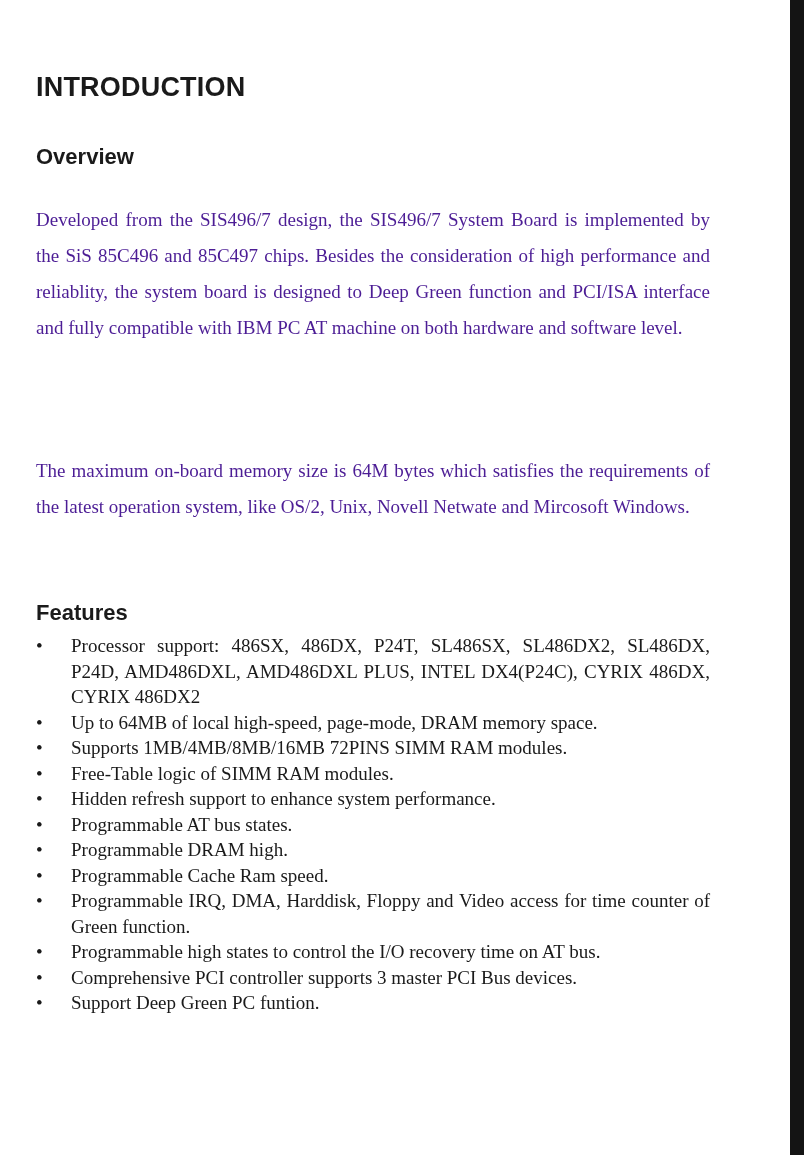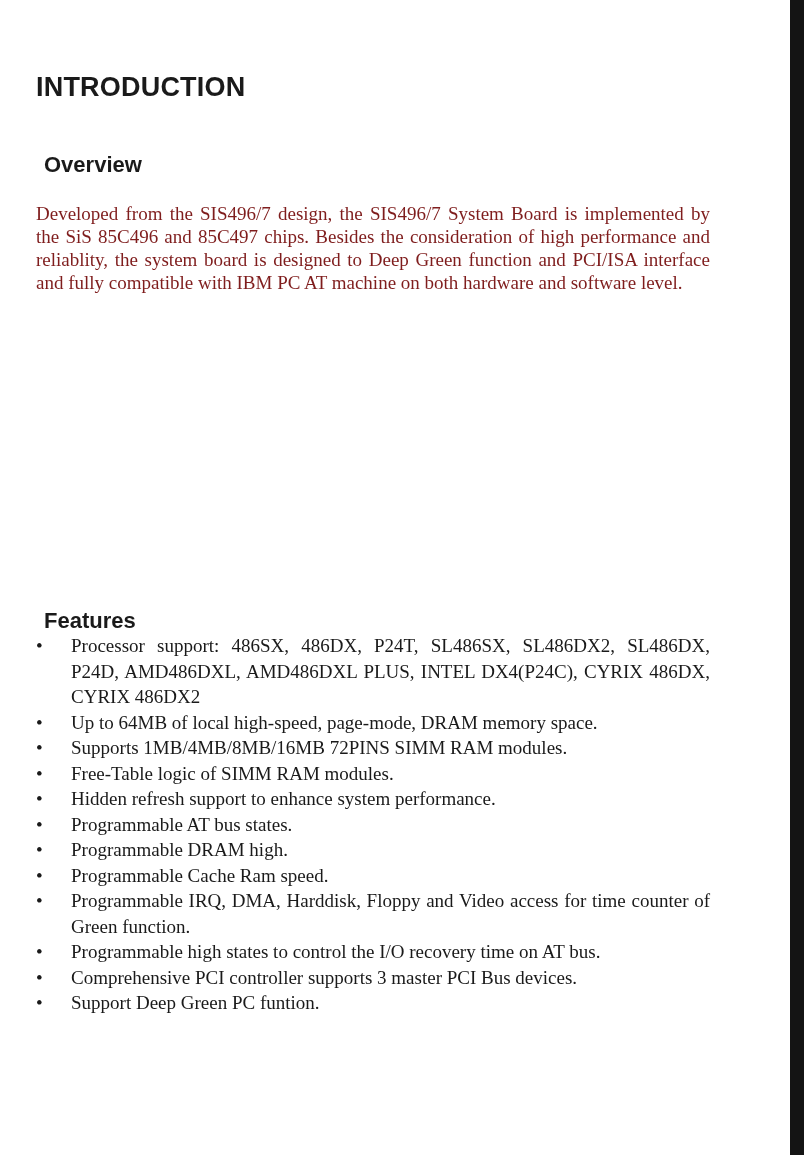--- a/index.html
+++ b/index.html
@@ -40,32 +40,32 @@
       letter-spacing: 0.2px;
       margin: 0;
     }
     .h2 {
       position: absolute;
       left: 36px;
       font-family: "Liberation Sans", sans-serif;
       font-weight: bold;
       font-size: 22px;
       color: #1a1a1a;
-      margin: 8px;
+      margin: 0;
     }
     .h2.overview { top: 144px; }
     .h2.features { top: 600px; }
     .para {
       position: absolute;
       left: 36px;
       width: 674px;
       font-family: "Liberation Serif", serif;
       font-size: 19px;
-      line-height: 23px;
-      color: #7f1d1d;
+      line-height: 36px;
+      color: #4c1d95;
       text-align: justify;
       margin: 0;
     }
     .para.p1 { top: 202px; }
     .para.p2 { top: 352px; }
     .para.p3 { top: 453px; }
     .feature-list {
       position: absolute;
       left: 36px;
       top: 633px;
@@ -96,20 +96,21 @@
   </style>
 </head>
 <body>
 
 <div class="page">
   <h1 class="h1">INTRODUCTION</h1>
 
   <h2 class="h2 overview">Overview</h2>
 
   <p class="para p1">Developed from the SIS496/7 design, the SIS496/7 System Board is implemented by the SiS 85C496 and 85C497 chips. Besides the consideration of high performance and reliablity, the system board is designed to Deep Green function and PCI/ISA interface and fully compatible with IBM PC AT machine on both hardware and software level.</p>
+  <p class="para p3">The maximum on-board memory size is 64M bytes which satisfies the requirements of the latest operation system, like OS/2, Unix, Novell Netwate and Mircosoft Windows.</p>
 
   <h2 class="h2 features">Features</h2>
 
   <ul class="feature-list">
     <li>
       <span class="bullet">•</span>
       <span class="text">Processor support: 486SX, 486DX, P24T, SL486SX, SL486DX2, SL486DX, P24D, AMD486DXL, AMD486DXL PLUS, INTEL DX4(P24C), CYRIX 486DX, CYRIX 486DX2</span>
     </li>
     <li>
       <span class="bullet">•</span>

